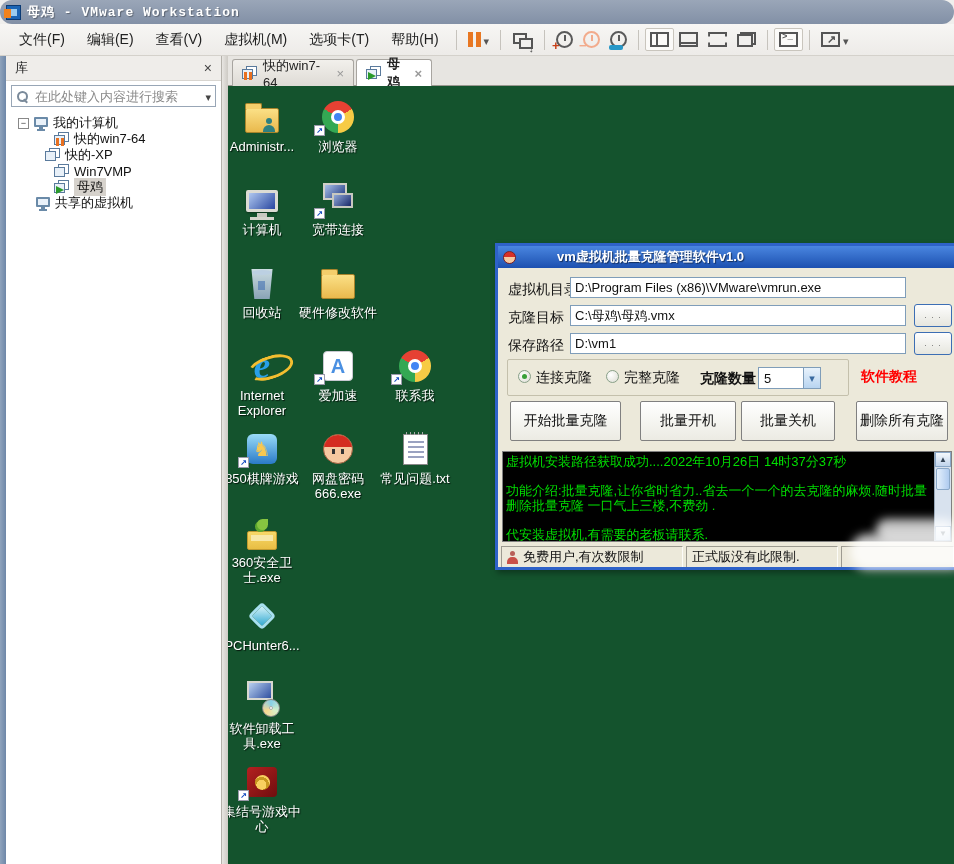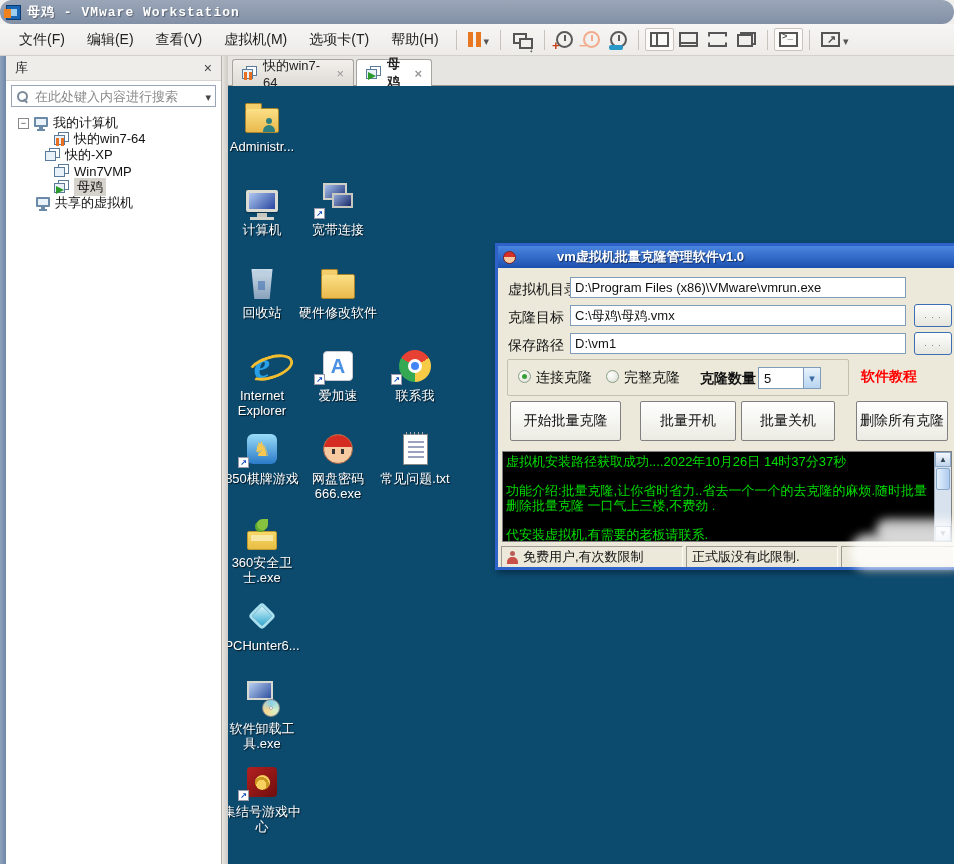--- a/index.html
+++ b/index.html
@@ -73,21 +73,21 @@
   .st-pause{position:absolute;left:2px;bottom:0;width:3px;height:8px;background:#E87020;box-shadow:5px 0 0 #E87020;z-index:2;}
   .st-play{position:absolute;left:2px;bottom:0;width:0;height:0;border-left:8px solid #2A9A2A;border-top:4px solid transparent;border-bottom:4px solid transparent;z-index:2;}
 
   
   .main{position:absolute;left:228px;top:56px;right:0;bottom:0;}
   .splitter{position:absolute;left:222px;top:56px;width:6px;bottom:0;background:linear-gradient(90deg,#E8E6E2,#CDCac4);}
   .tabbar{position:absolute;left:0;top:0;right:0;height:30px;background:#E7E5E1;border-bottom:1px solid #9A9890;}
   .tab{position:absolute;top:3px;height:27px;display:flex;align-items:center;padding:0 9px;font-size:13px;border:1px solid #A8A5A0;border-bottom:none;border-radius:3px 3px 0 0;background:linear-gradient(#F2F0EC,#DEDBD5);gap:6px;color:#222;}
   .tab.active{background:#FFF;font-weight:bold;}
   .tab-close{color:#999;font-size:13px;margin-left:3px;}
-  .desktop{position:absolute;left:0;top:30px;right:0;bottom:0;background:#0c4a6e;overflow:hidden;}
+  .desktop{position:absolute;left:0;top:30px;right:0;bottom:0;background:#14532d;overflow:hidden;}
 
   
   .dicon{position:absolute;width:80px;text-align:center;}
   .di-img{height:38px;position:relative;display:flex;align-items:center;justify-content:center;}
   .di-label{color:#FFF;font-size:13px;line-height:1.18;margin-top:3px;text-shadow:1px 1px 1px rgba(0,0,0,.75);}
   .sc{position:absolute;left:16px;bottom:0;width:11px;height:11px;background:#FFF;border:1px solid #99A;display:flex;align-items:center;justify-content:center;z-index:3;}
   .sc::before{content:"\2197";font-size:8px;color:#1A50C0;font-weight:bold;}
   .folder{width:34px;height:25px;background:linear-gradient(180deg,#FBE086,#E9B94D);border:1px solid #A8842B;border-radius:2px;position:relative;margin-top:6px;}
   .folder::before{content:"";position:absolute;top:-6px;left:-1px;width:15px;height:5px;background:#F4CE6B;border:1px solid #A8842B;border-bottom:none;border-radius:2px 2px 0 0;}
   .person{position:absolute;left:40px;bottom:4px;width:14px;height:14px;z-index:2;}
@@ -290,20 +290,27 @@
 
     <div class="desktop">
 
       <div class="dicon" style="left:-6px;top:12px">
         <div class="di-img">
             <span class="folder"></span>
             <span class="person"></span>
           </div>
         <div class="di-label">Administr...</div>
       </div>
+      <div class="dicon" style="left:70px;top:12px">
+        <div class="di-img">
+            <span class="chrome"></span>
+            <span class="sc"></span>
+          </div>
+        <div class="di-label">浏览器</div>
+      </div>
       <div class="dicon" style="left:-6px;top:95px">
         <div class="di-img">
             <span class="comp"></span>
           </div>
         <div class="di-label">计算机</div>
       </div>
       <div class="dicon" style="left:70px;top:95px">
         <div class="di-img">
             <span class="bb">
               <span class="m1"></span>

